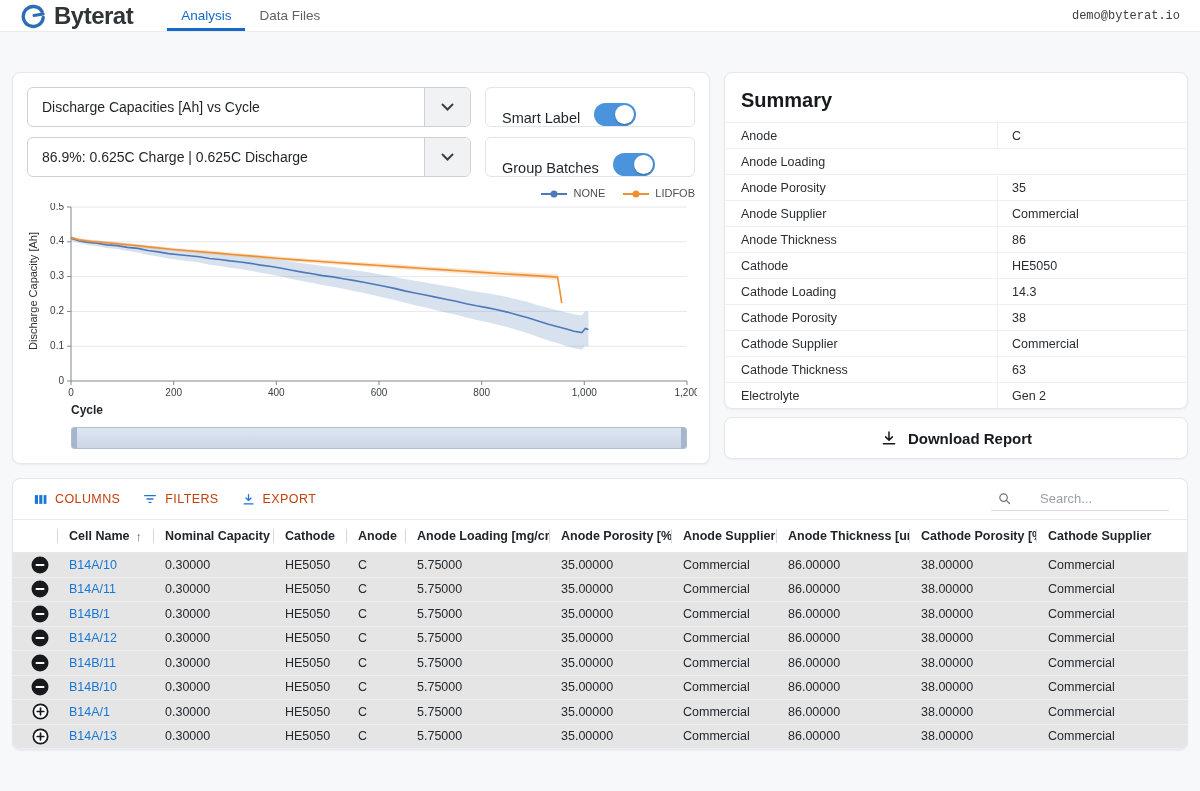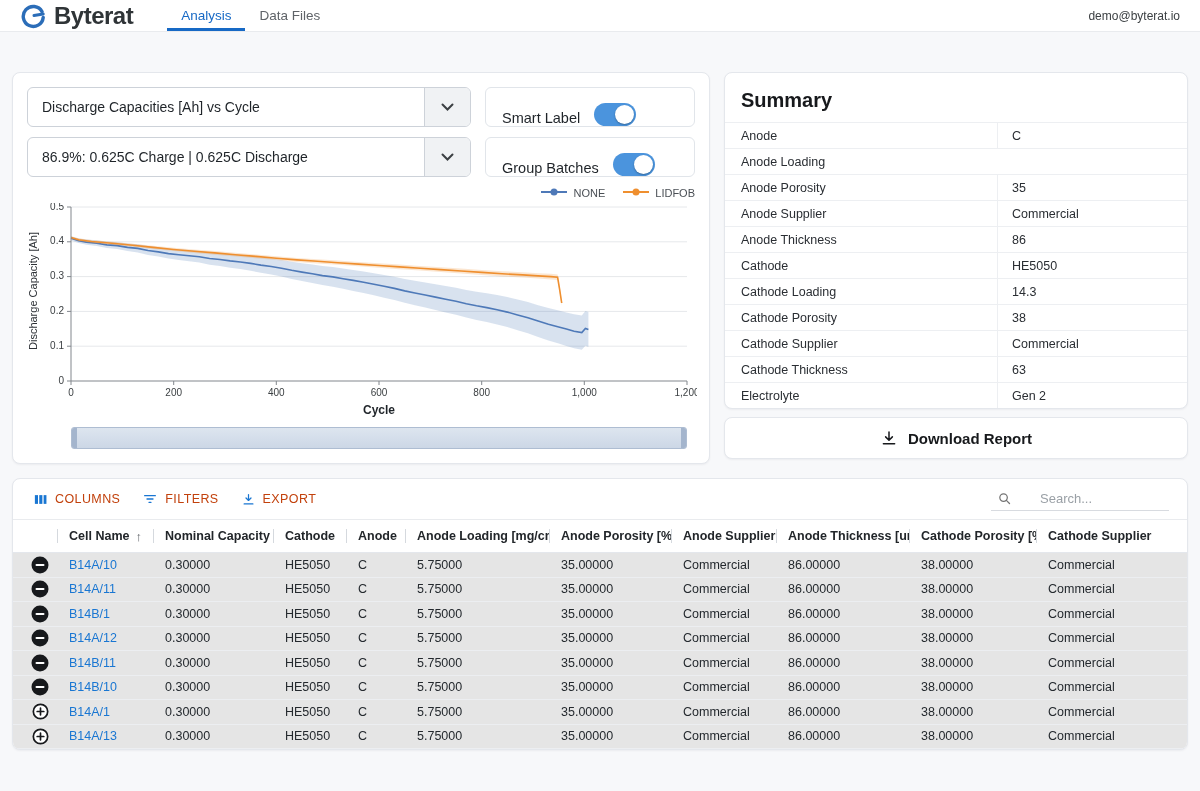--- a/index.html
+++ b/index.html
@@ -19,44 +19,44 @@
   .brand-name { font-size:24px; font-weight:700; color:#2f3437; letter-spacing:-0.5px; }
   .nav { display:flex; margin-left:34px; }
   .nav-item {
     display:flex; align-items:center; padding:2px 14px 0 14px;
     font-size:13.5px; color:#5f6368; cursor:pointer;
     border-bottom:3px solid transparent;
   }
   .nav-item.active { color:#1769c5; font-weight:500; border-bottom-color:#1769c5; }
   .email {
     margin-left:auto; align-self:center;
-    font-family:Liberation Sans, sans-serif; font-size:12px; color:#3c4043;
+    font-family:Liberation Mono, monospace; font-size:12px; color:#3c4043;
   }
   
   .main { padding:40px 12px 0 12px; display:grid; grid-template-columns:698px 1fr; gap:14px; align-items:start; }
   .card {
     background:#fff; border:1px solid #e4e7ec; border-radius:8px;
     box-shadow:0 1px 2px rgba(16,24,40,.05);
   }
   
   .panel-left { padding:14px; }
   .ctrl-row { display:flex; gap:14px; margin-bottom:10px; }
   .select-group { flex:0 0 444px; display:flex; height:40px; border:1px solid #cdd2d9; border-radius:6px; overflow:hidden; background:#fff; }
   .select-value { flex:1; display:flex; align-items:center; padding:0 14px; font-size:14px; color:#1f2429; white-space:nowrap; overflow:hidden; }
   .select-btn { width:46px; border-left:1px solid #cdd2d9; background:#f0f2f4; display:flex; align-items:center; justify-content:center; cursor:pointer; }
   .toggle-box { flex:1; border:1px solid #e1e5ea; border-radius:6px; height:40px; display:flex; align-items:flex-end; gap:14px; padding:0 16px; font-size:14.5px; color:#1f2429; }
   .switch { position:relative; width:42px; height:23px; border-radius:12px; background:#c7ccd2; flex:0 0 auto; cursor:pointer; }
   .switch.on { background:#4b94dd; }
   .switch::after { content:""; position:absolute; right:2px; top:2px; width:19px; height:19px; border-radius:50%; background:#fff; box-shadow:0 1px 2px rgba(0,0,0,.3); }
   .chart-title { margin:12px 0 4px 0; font-size:15.5px; font-weight:700; color:#1f2429; }
   .legend { display:flex; justify-content:flex-end; align-items:center; gap:18px; font-size:11px; color:#4a4f55; margin-bottom:4px; min-height:12px; }
-  .legend-item { display:flex; align-items:flex-start; gap:6px; cursor:pointer; }
+  .legend-item { display:flex; align-items:flex-end; gap:6px; cursor:pointer; }
   .chart-wrap { position:relative; }
   .ylab { position:absolute; top:88px; left:6px; transform:translate(-50%,-50%) rotate(-90deg); font-size:11px; color:#2d3136; white-space:nowrap; }
-  .xlab { margin-left:44px; width:616px; text-align:center; font-size:12px; font-weight:700; color:#1f2429; }
+  .xlab { margin-left:44px; width:616px; text-align:left; font-size:12px; font-weight:700; color:#1f2429; }
   .brush { margin:10px 0 0 44px; width:616px; height:22px; border:1px solid #aebdd2; border-radius:3px;
     background:linear-gradient(#dde5ef,#ccd7e6); position:relative; cursor:ew-resize; }
   .brush::before, .brush::after { content:""; position:absolute; top:0; bottom:0; width:5px; background:#a4b5cd; }
   .brush::before { left:0; border-radius:2px 0 0 2px; }
   .brush::after { right:0; border-radius:0 2px 2px 0; }
   
   .right-col { display:flex; flex-direction:column; gap:8px; }
   .sum-title { font-size:20px; font-weight:700; color:#17191c; padding:16px 16px 10px 16px; }
   .sum-row { display:grid; grid-template-columns:272px 1fr; border-top:1px solid #edeff2; height:26px; align-items:stretch; font-size:12.5px; color:#2a2e33; }
   .sum-label { padding-left:16px; display:flex; align-items:center; }

